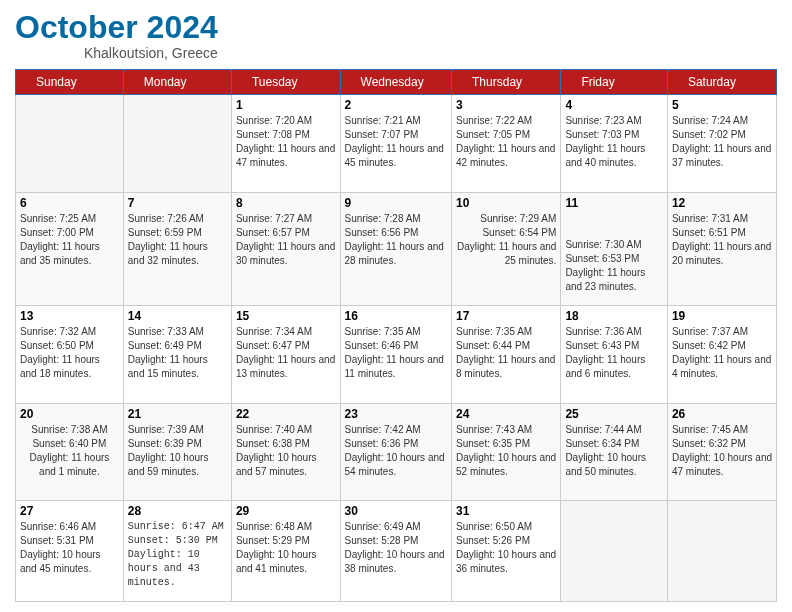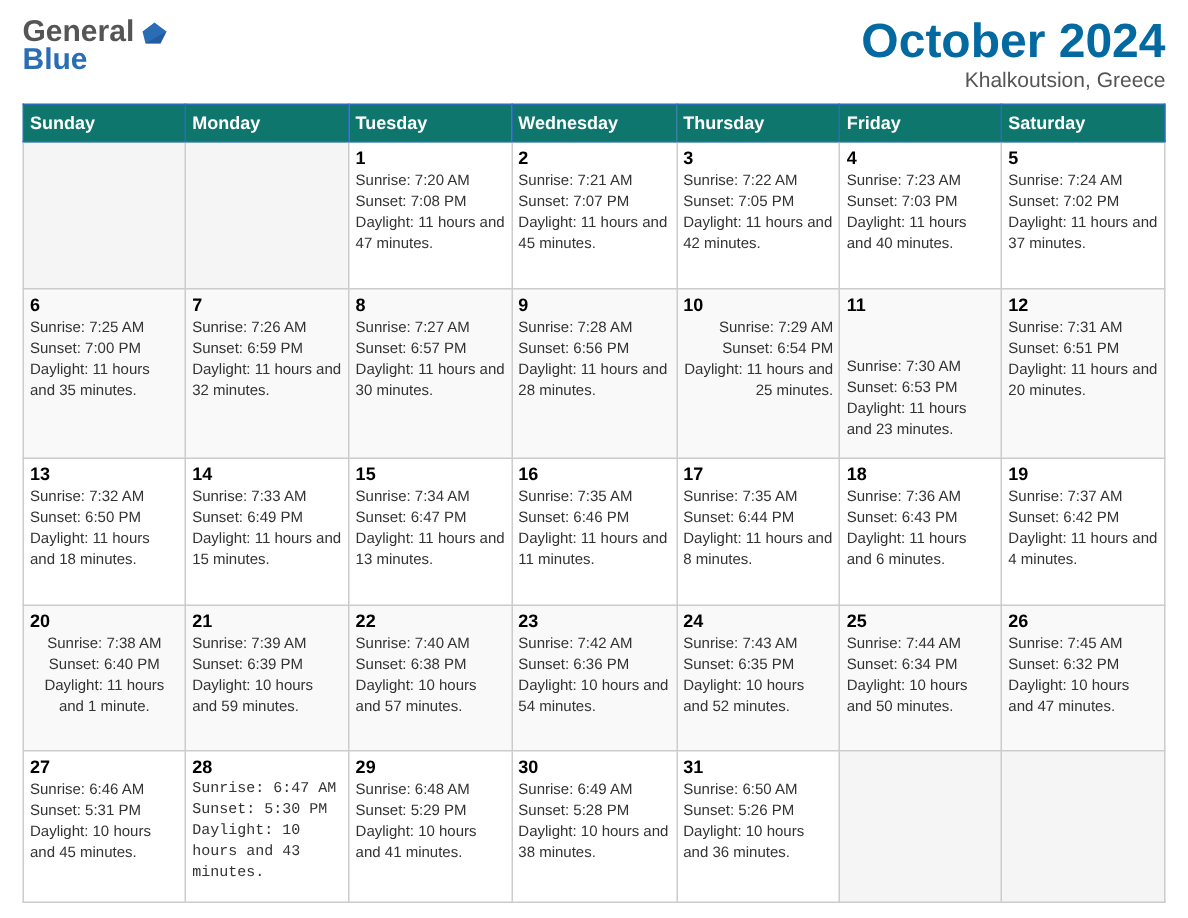--- a/index.html
+++ b/index.html
@@ -41,26 +41,26 @@
       font-size: 14px;
       color: #555;
     }
     .calendar {
       flex: 1;
       border-collapse: collapse;
       width: 100%;
       font-size: 11px;
     }
     .calendar th {
-      background: #0f766e;
+      background: #b91c1c;
       color: #fff;
-      padding: 5px 4px;
+      padding: 5px 20px;
       text-align: left;
       font-size: 12px;
-      font-weight: bold;
+      font-weight: normal;
       border: 1px solid #2a6db5;
     }
     .calendar td {
       vertical-align: top;
       border: 1px solid #ccc;
       padding: 3px 4px;
       width: 113px;
       height: 90px;
     }
     .calendar td.empty {
@@ -84,30 +84,20 @@
       background: #ffffff;
     }
     .row-even td:not(.empty) { background: #f0f0f0; }
     .row-odd td:not(.empty) { background: #ffffff; }
   </style>
 </head>
 <body>
 
 <div class="page">
   <div class="header">
-    <div class="logo">
-      <div style="display:flex;align-items:center;">
-        <span style="font-size:20px;font-weight:bold;color:#555;">General</span>
-        <svg width="22" height="22" viewBox="0 0 22 22" style="margin-left:2px;">
-          <polygon points="6,18 16,18 20,10 12,4 4,10" fill="#2a6db5"></polygon>
-          <polygon points="6,18 16,18 20,10" fill="#1a4a8a" opacity="0.5"></polygon>
-        </svg>
-      </div>
-      <span style="font-size:20px;font-weight:bold;color:#2a6db5;margin-top:-4px;">Blue</span>
-    </div>
     <div class="title-area">
       <div class="month-title">October 2024</div>
       <div class="location">Khalkoutsion, Greece</div>
     </div>
   </div>
 
   <table class="calendar">
     <thead>
       <tr>
       <th>Sunday</th>

